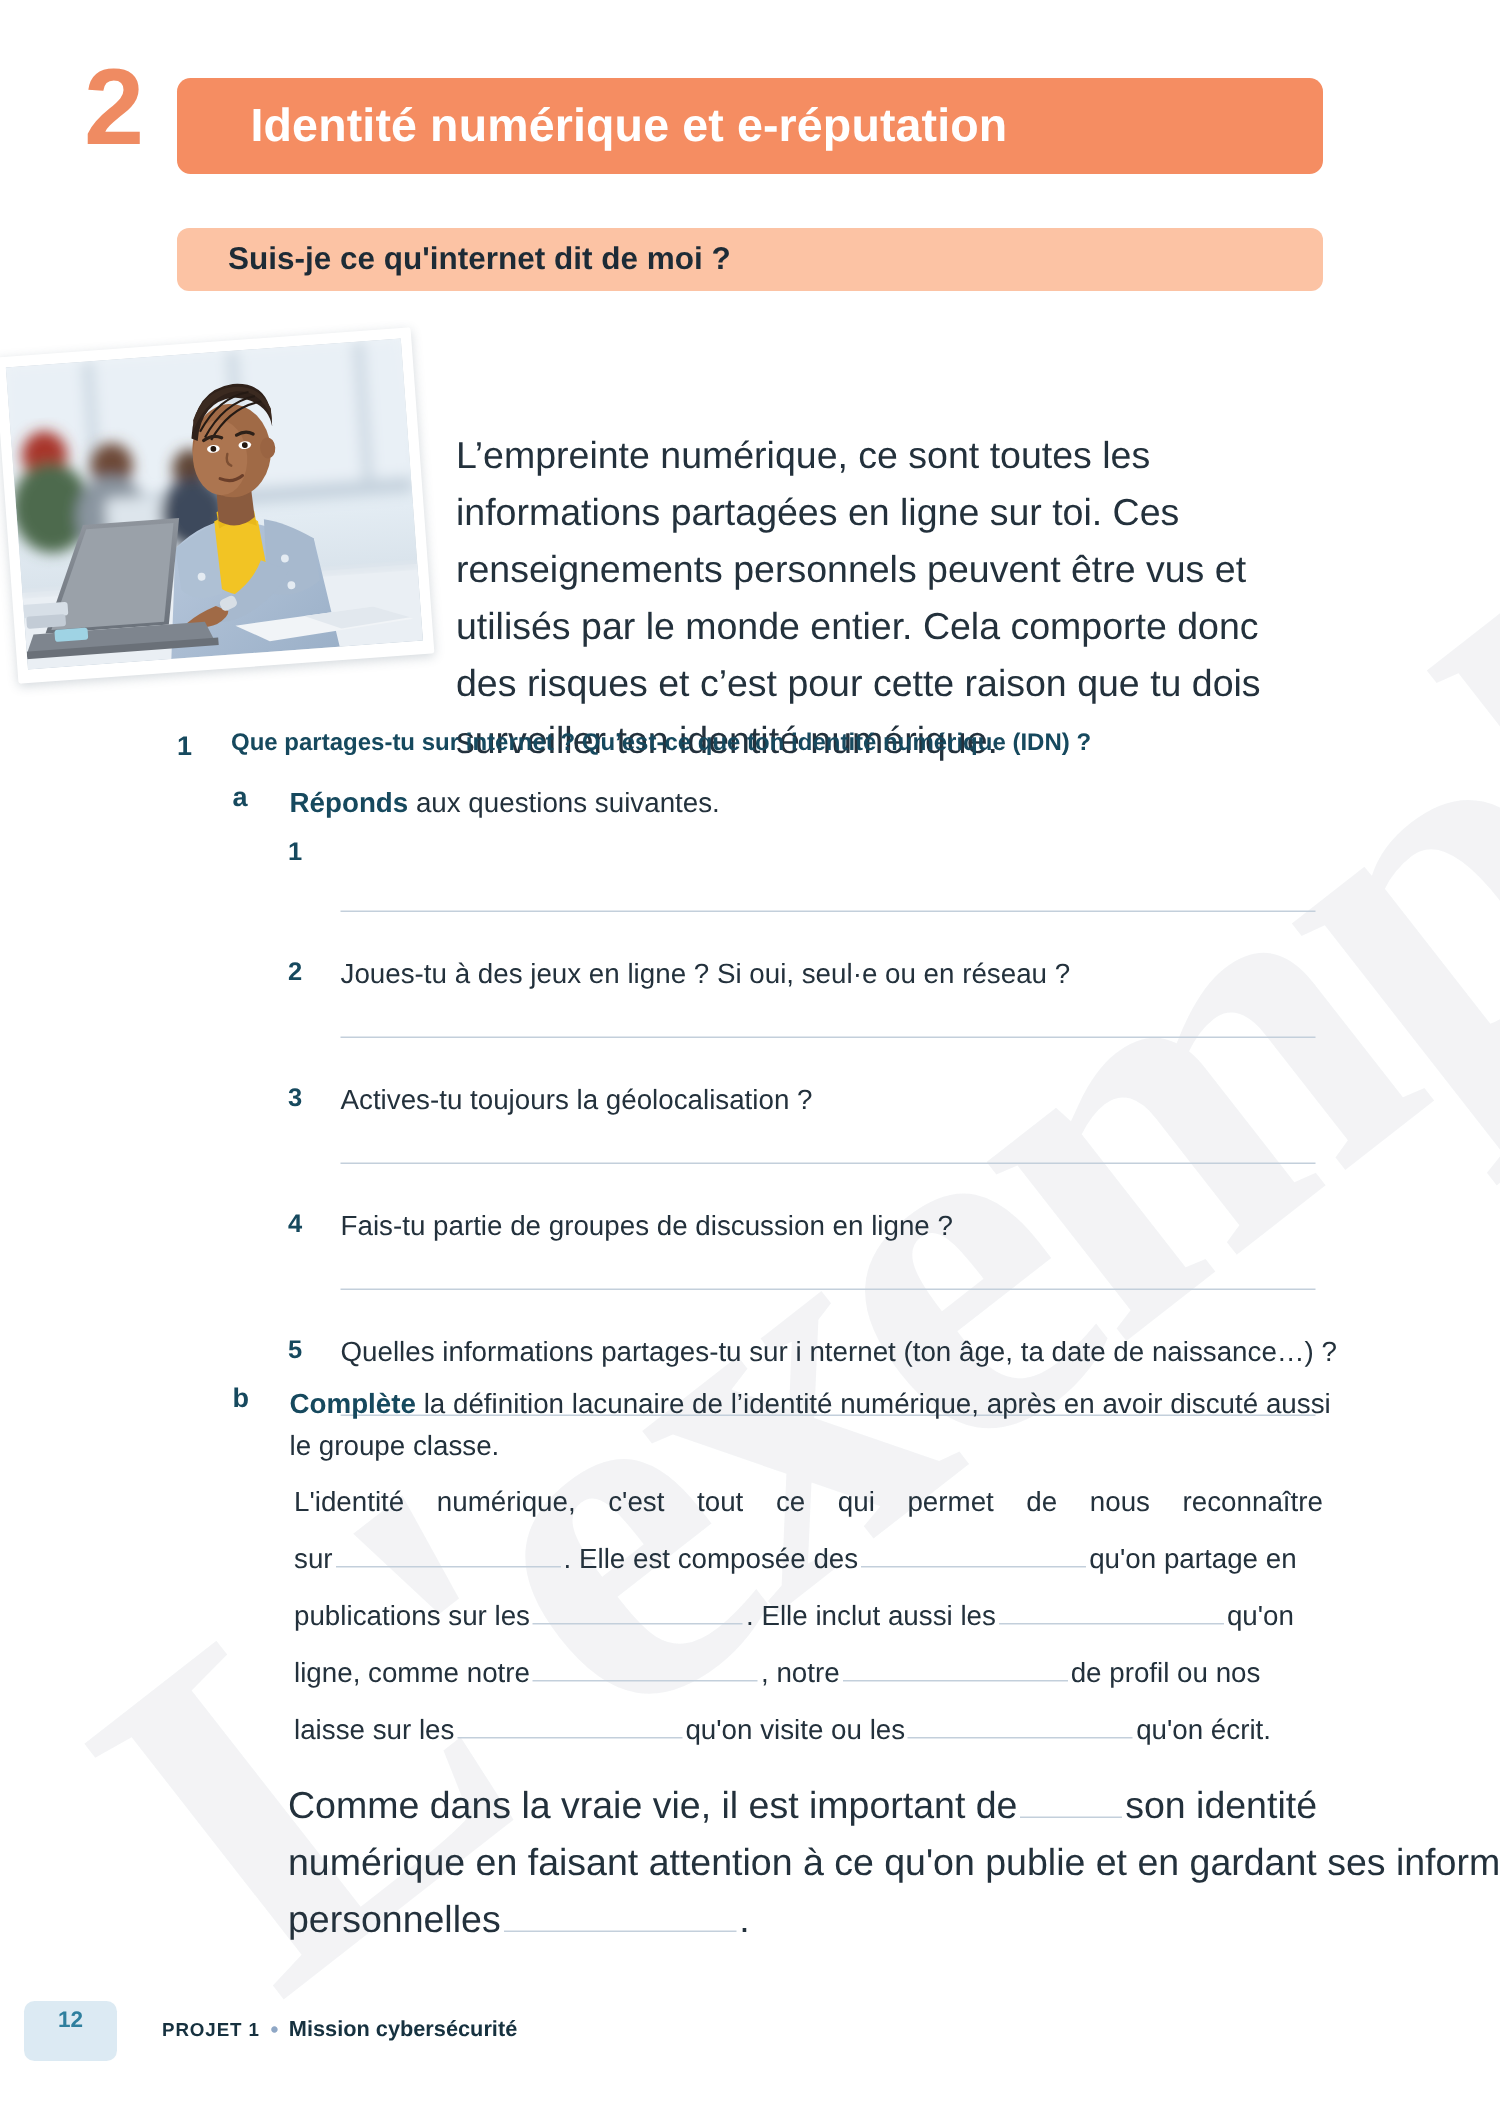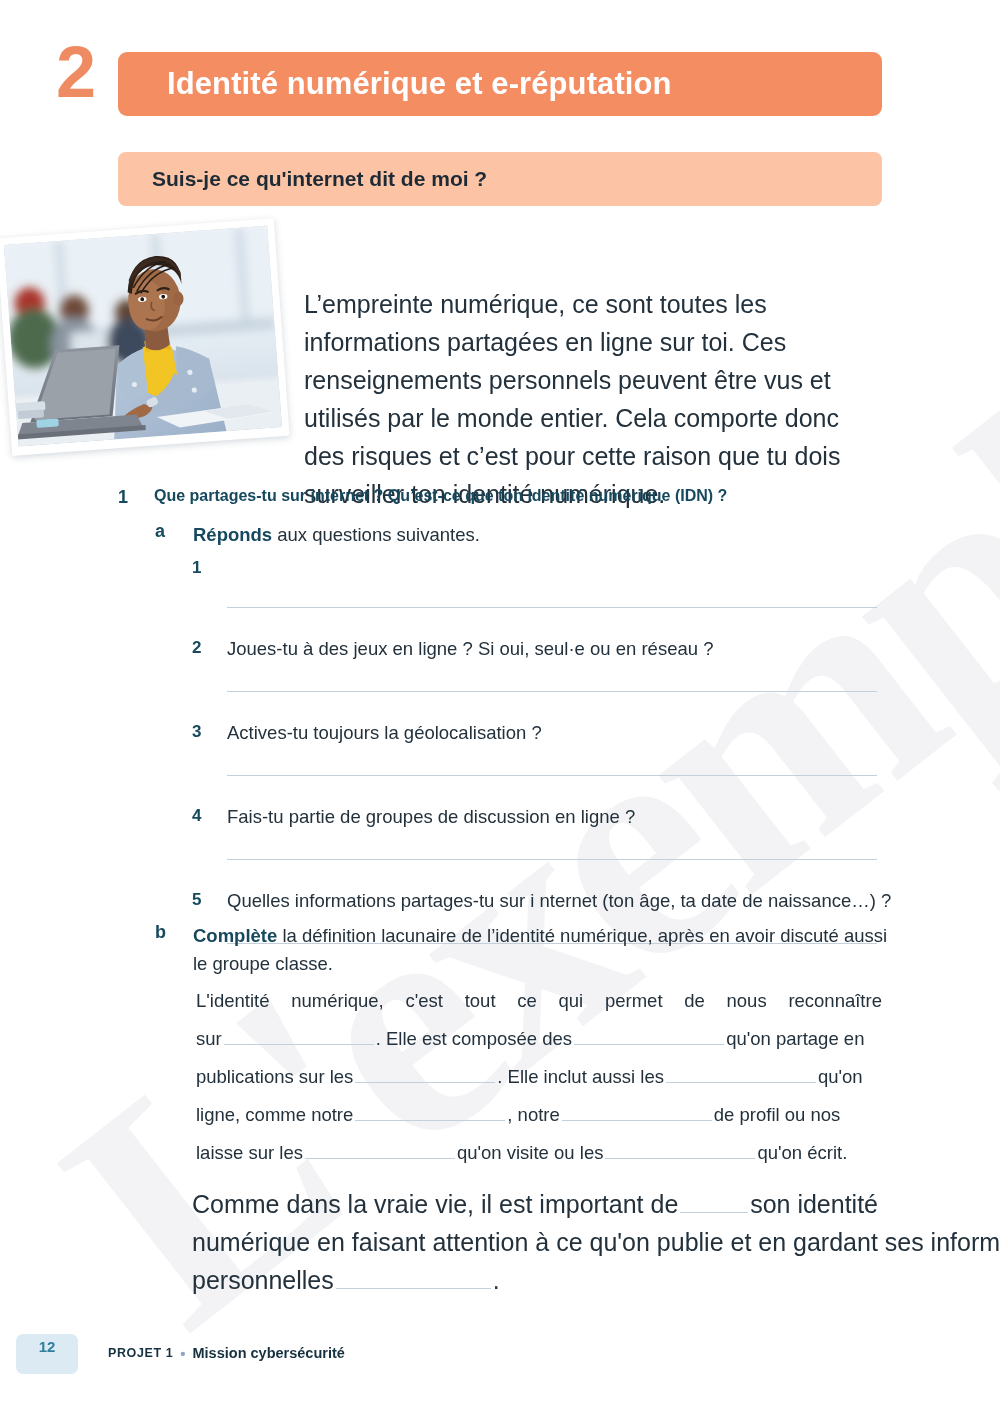--- a/index.html
+++ b/index.html
@@ -74,21 +74,21 @@
     font-weight: 700;
     padding-left: 49px;
     letter-spacing: 0.1px;
   }
 
   .subtitle-bar {
     position: absolute;
     left: 118px;
     top: 152px;
     width: 764px;
-    height: 54px;
+    height: 42px;
     background: #fcc3a4;
     border-radius: 8px;
     z-index: 2;
     display: flex;
     align-items: center;
   }
   .subtitle-bar-text {
     color: #1d2b36;
     font-size: 21px;
     font-weight: 700;

